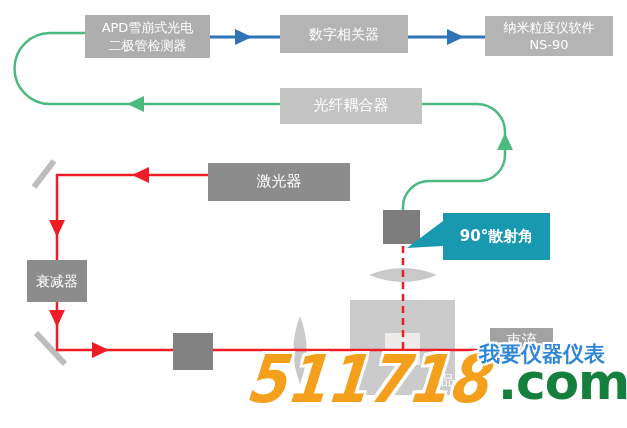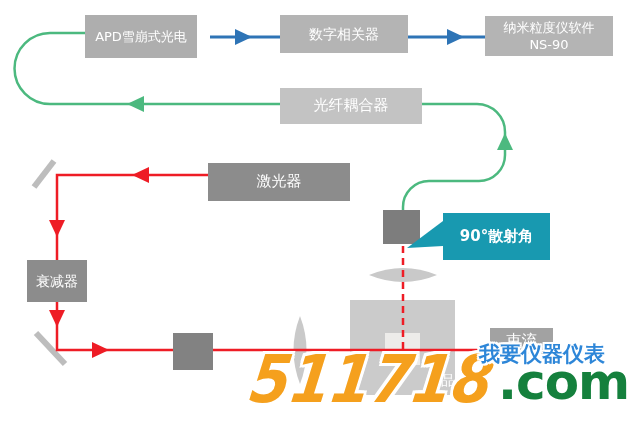--- a/index.html
+++ b/index.html
@@ -11,21 +11,21 @@
   .node{
     position:absolute;z-index:2;display:flex;flex-direction:column;
     align-items:center;justify-content:center;text-align:center;
     color:#ffffff;line-height:1.32;
   }
   .gray-light{background:#b4b4b4;}
   .gray-lighter{background:#c3c3c3;}
   .gray-dark{background:#8c8c8c;}
   .gray-mid{background:#a2a2a2;}
   .node .l1,.node .l2{display:block;white-space:nowrap;}
-  #apd-box{left:85px;top:15px;width:112px;height:43px;font-size:13px;background:#aeaeae;}
+  #apd-box{left:85px;top:15px;width:125px;height:43px;font-size:13px;background:#aeaeae;}
   #correlator-box{left:280px;top:15px;width:128px;height:38px;font-size:14px;}
   #software-box{left:485px;top:16px;width:128px;height:40px;font-size:13px;}
   #coupler-box{left:280px;top:88px;width:142px;height:36px;font-size:15px;}
   #laser-box{left:208px;top:155px;width:142px;height:38px;font-size:15px;margin-top:8px;}
   #attenuator-box{left:27px;top:260px;width:60px;height:42px;font-size:14px;}
   #beamstop-box{left:490px;top:328px;width:63px;height:26px;font-size:16px;}
   #callout-box{
     left:443px;top:213px;width:107px;height:47px;background:#1899b0;
     font-size:15px;font-weight:bold;z-index:3;
   }
@@ -87,20 +87,21 @@
     <polygon points="464,37 447,29 447,45" fill="#2e74b6"></polygon>
 
     <rect x="173" y="333" width="40" height="37" fill="#828282"></rect>
     <rect x="383" y="210" width="37" height="34" fill="#7d7d7d"></rect>
 
     <polygon points="443,221 407,248 443,246" fill="#1899b0"></polygon>
   </svg>
 
   <div class="node" id="apd-box">
     <span class="l1">APD雪崩式光电</span>
+    <span class="l2">二极管检测器</span>
   </div>
 
   <div class="node gray-light" id="correlator-box">
     <span>数字相关器</span>
   </div>
 
   <div class="node gray-light" id="software-box">
     <span class="l1">纳米粒度仪软件</span>
     <span class="l2">NS-90</span>
   </div>

